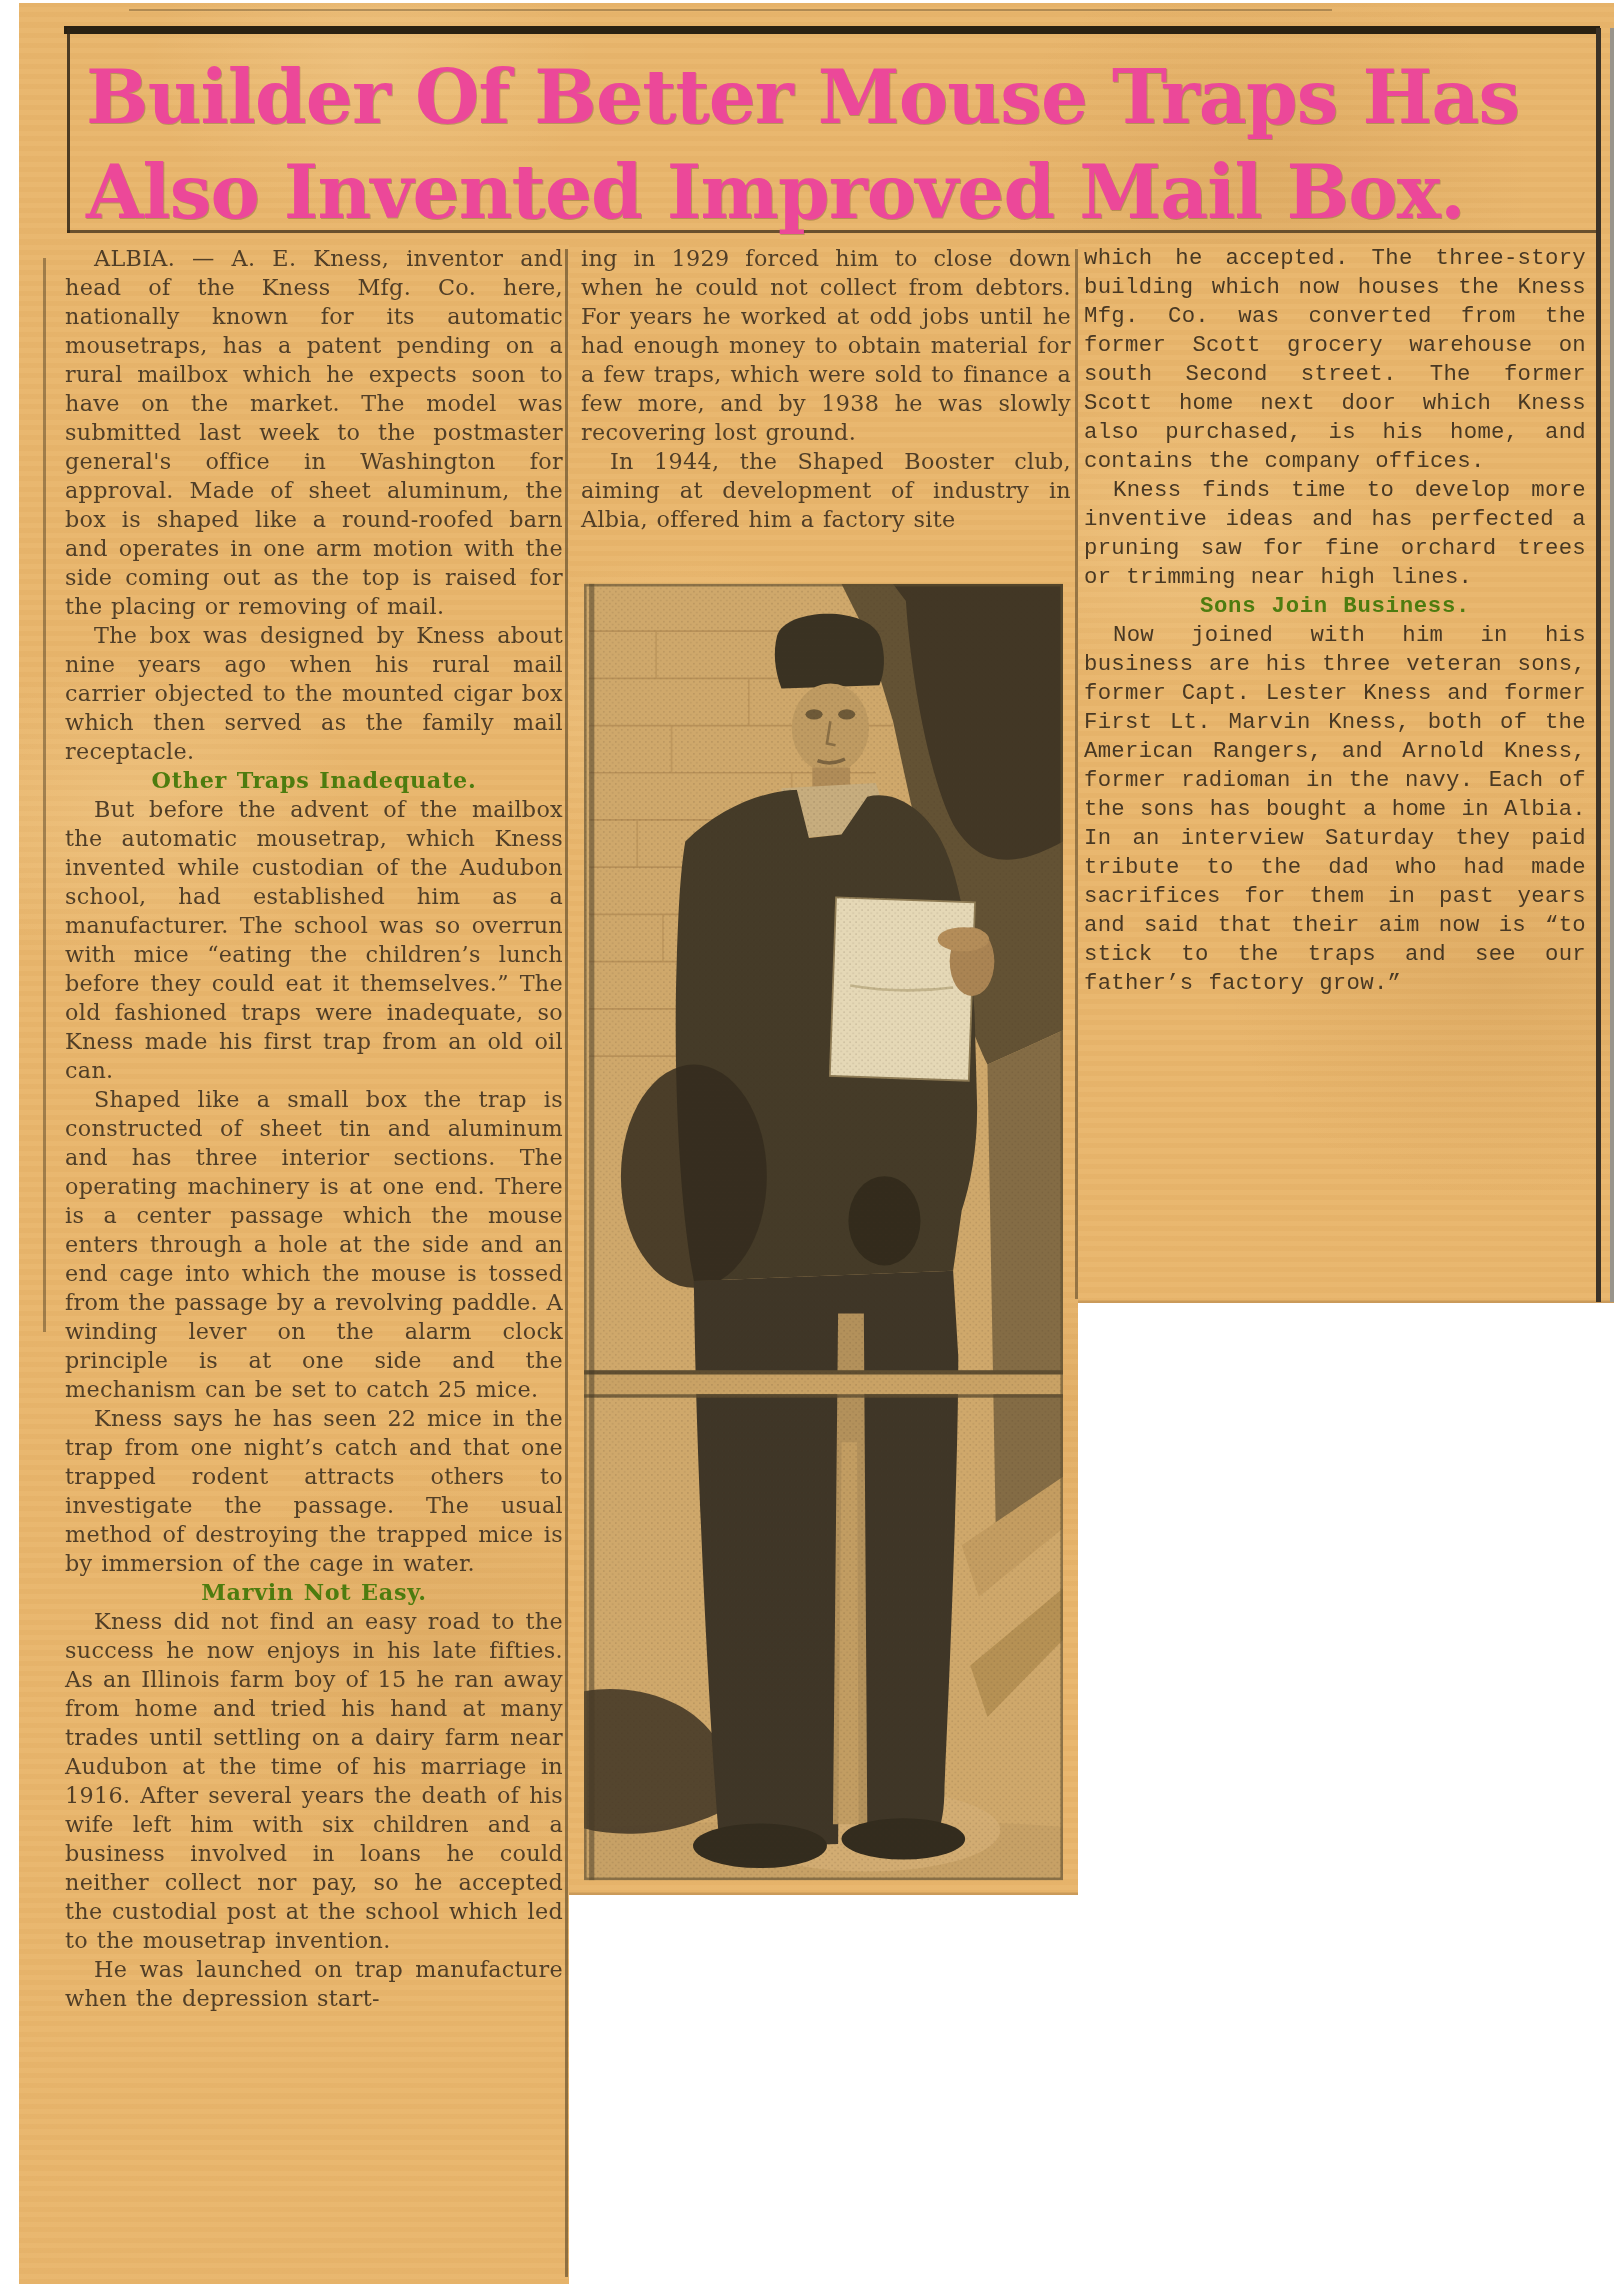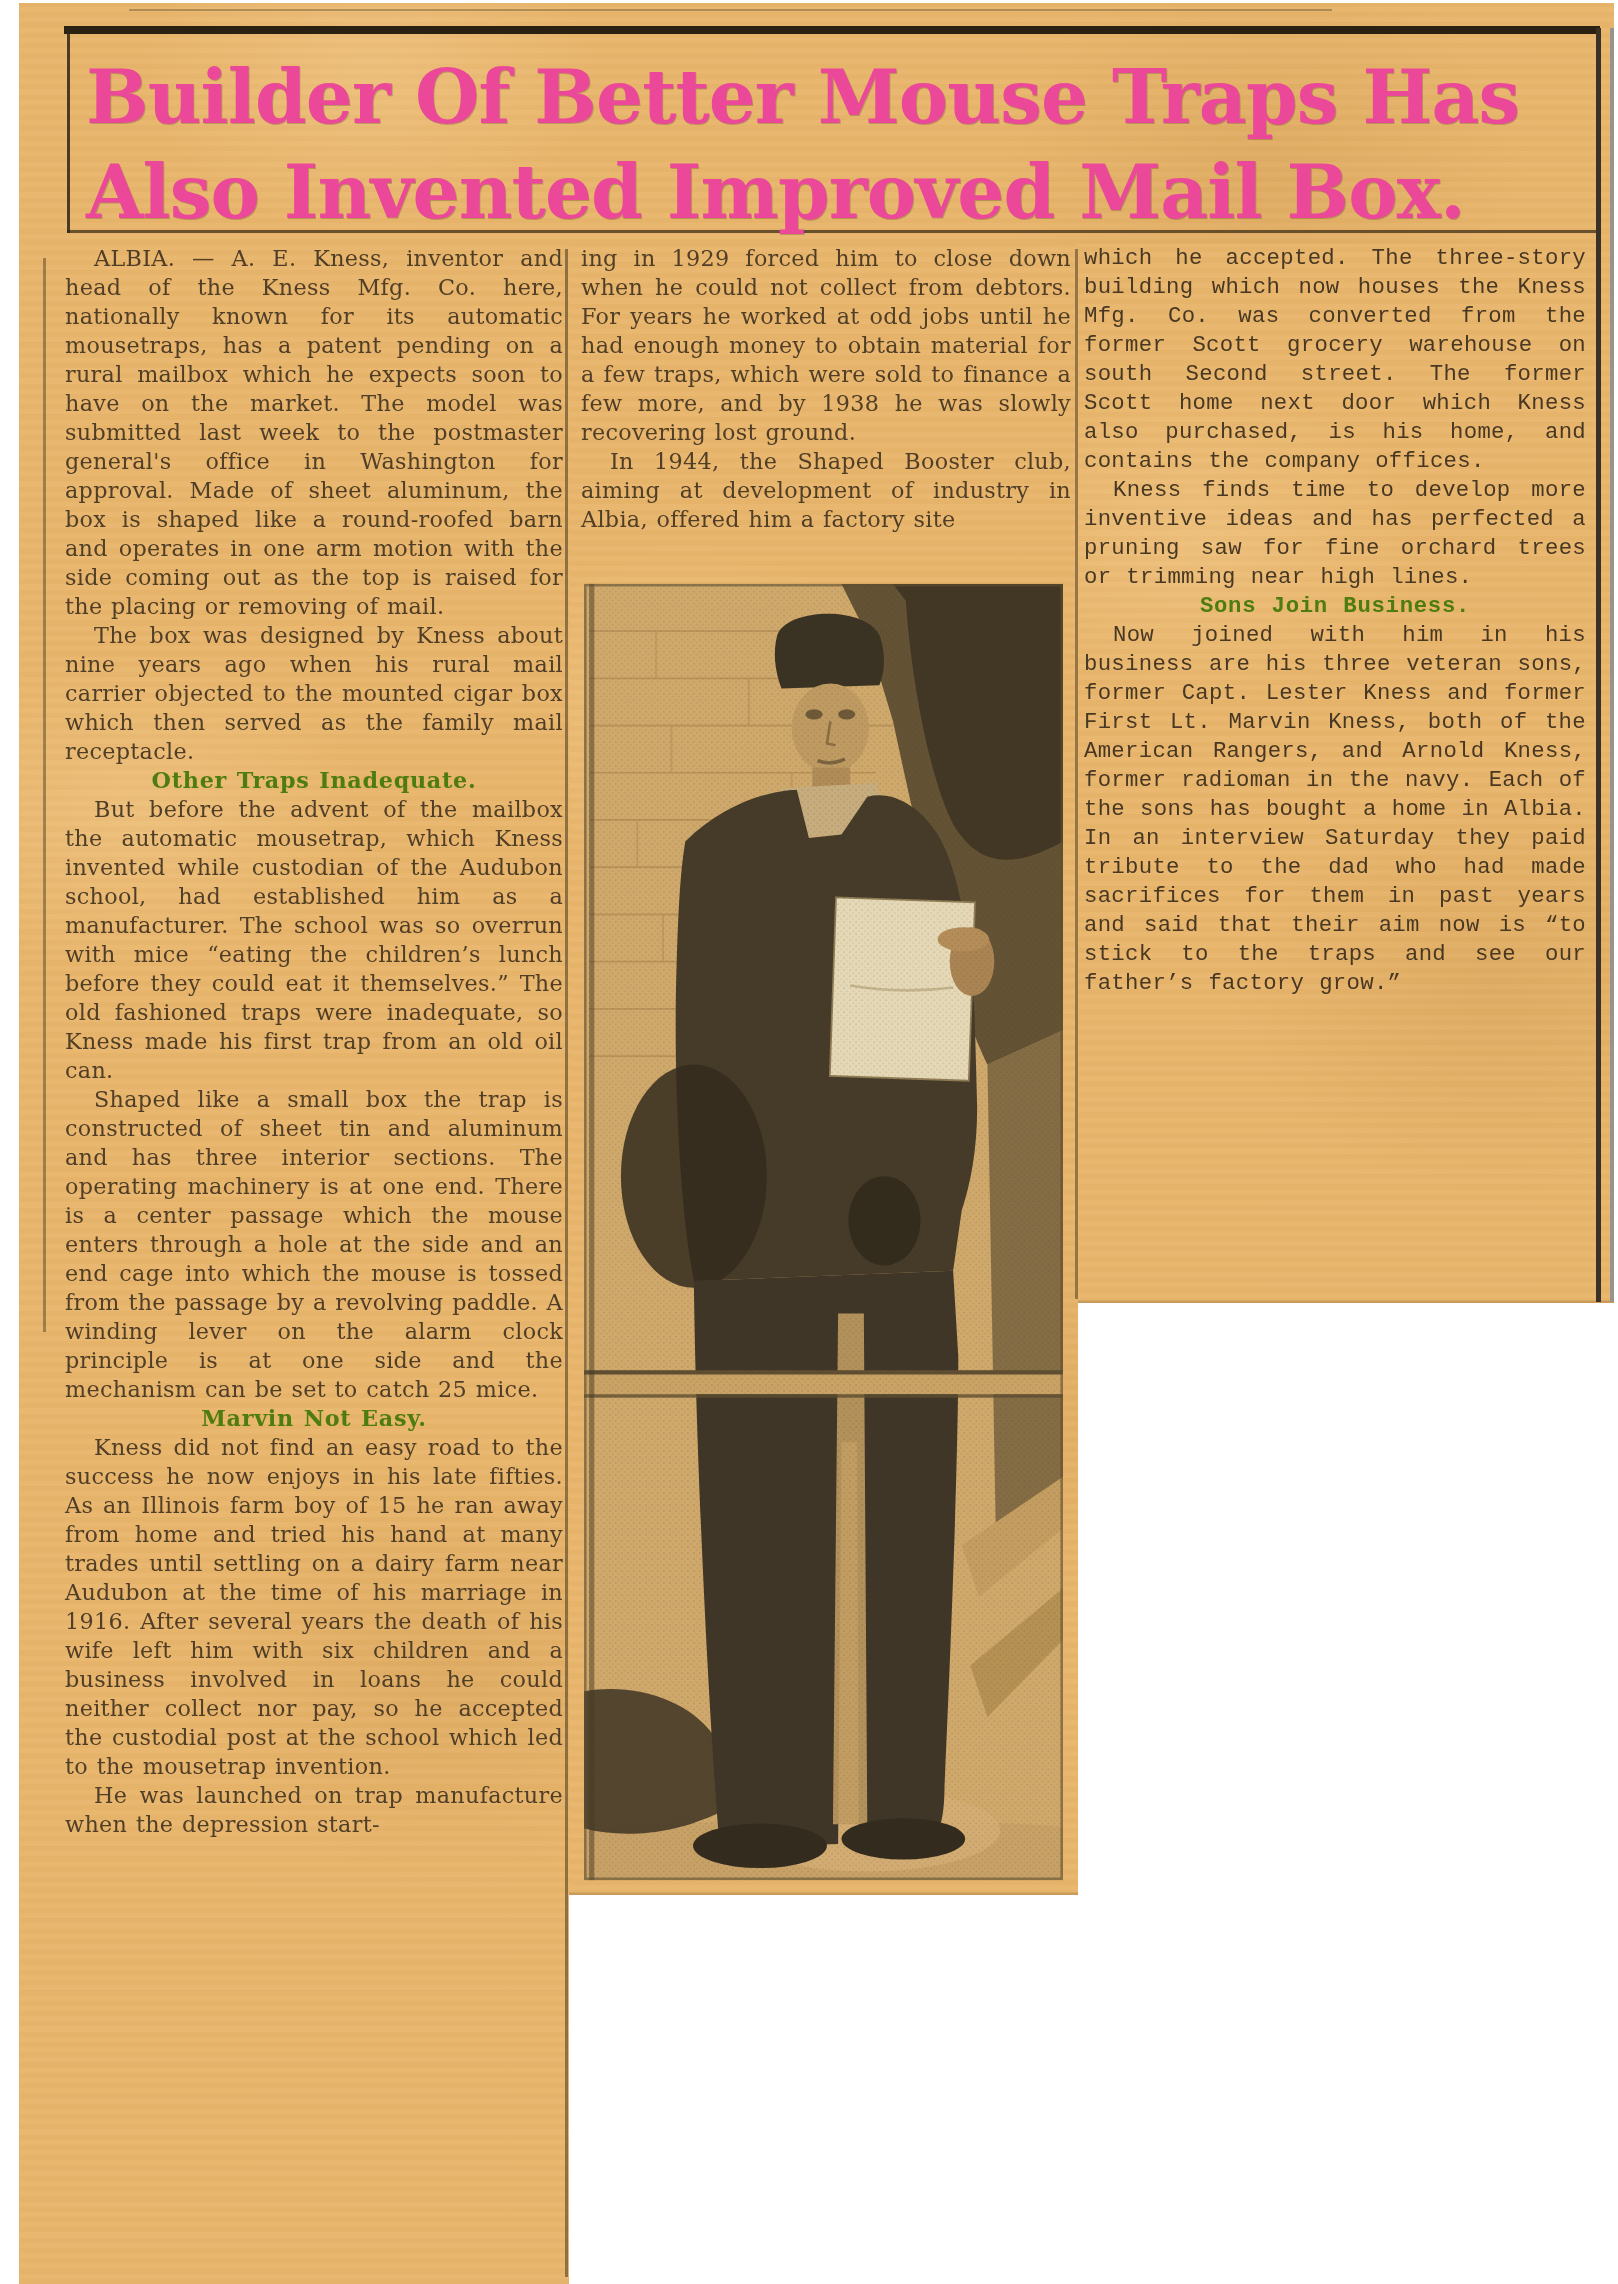--- a/index.html
+++ b/index.html
@@ -81,20 +81,21 @@
   <div>Builder Of Better Mouse Traps Has</div>
   <div>Also Invented Improved Mail Box.</div>
 </div>
 
 <div class="col col1">
   <p>ALBIA. — A. E. Kness, inventor and head of the Kness Mfg. Co. here, nationally known for its automatic mousetraps, has a patent pending on a rural mailbox which he expects soon to have on the market. The model was submitted last week to the postmaster general's office in Washington for approval. Made of sheet aluminum, the box is shaped like a round-roofed barn and operates in one arm motion with the side coming out as the top is raised for the placing or removing of mail.</p>
   <p>The box was designed by Kness about nine years ago when his rural mail carrier objected to the mounted cigar box which then served as the family mail receptacle.</p>
   <h3>Other Traps Inadequate.</h3>
   <p>But before the advent of the mailbox the automatic mousetrap, which Kness invented while custodian of the Audubon school, had established him as a manufacturer. The school was so overrun with mice “eating the children’s lunch before they could eat it themselves.” The old fashioned traps were inadequate, so Kness made his first trap from an old oil can.</p>
   <p>Shaped like a small box the trap is constructed of sheet tin and aluminum and has three interior sections. The operating machinery is at one end. There is a center passage which the mouse enters through a hole at the side and an end cage into which the mouse is tossed from the passage by a revolving paddle. A winding lever on the alarm clock principle is at one side and the mechanism can be set to catch 25 mice.</p>
+  <p>Kness says he has seen 22 mice in the trap from one night’s catch and that one trapped rodent attracts others to investigate the passage. The usual method of destroying the trapped mice is by immersion of the cage in water.</p>
   <h3>Marvin Not Easy.</h3>
   <p>Kness did not find an easy road to the success he now enjoys in his late fifties. As an Illinois farm boy of 15 he ran away from home and tried his hand at many trades until settling on a dairy farm near Audubon at the time of his marriage in 1916. After several years the death of his wife left him with six children and a business involved in loans he could neither collect nor pay, so he accepted the custodial post at the school which led to the mousetrap invention.</p>
   <p>He was launched on trap manufacture when the depression start-</p>
 </div>
 
 <div class="col col2">
   <p class="cont">ing in 1929 forced him to close down when he could not collect from debtors. For years he worked at odd jobs until he had enough money to obtain material for a few traps, which were sold to finance a few more, and by 1938 he was slowly recovering lost ground.</p>
   <p>In 1944, the Shaped Booster club, aiming at development of industry in Albia, offered him a factory site</p>
 </div>
 

